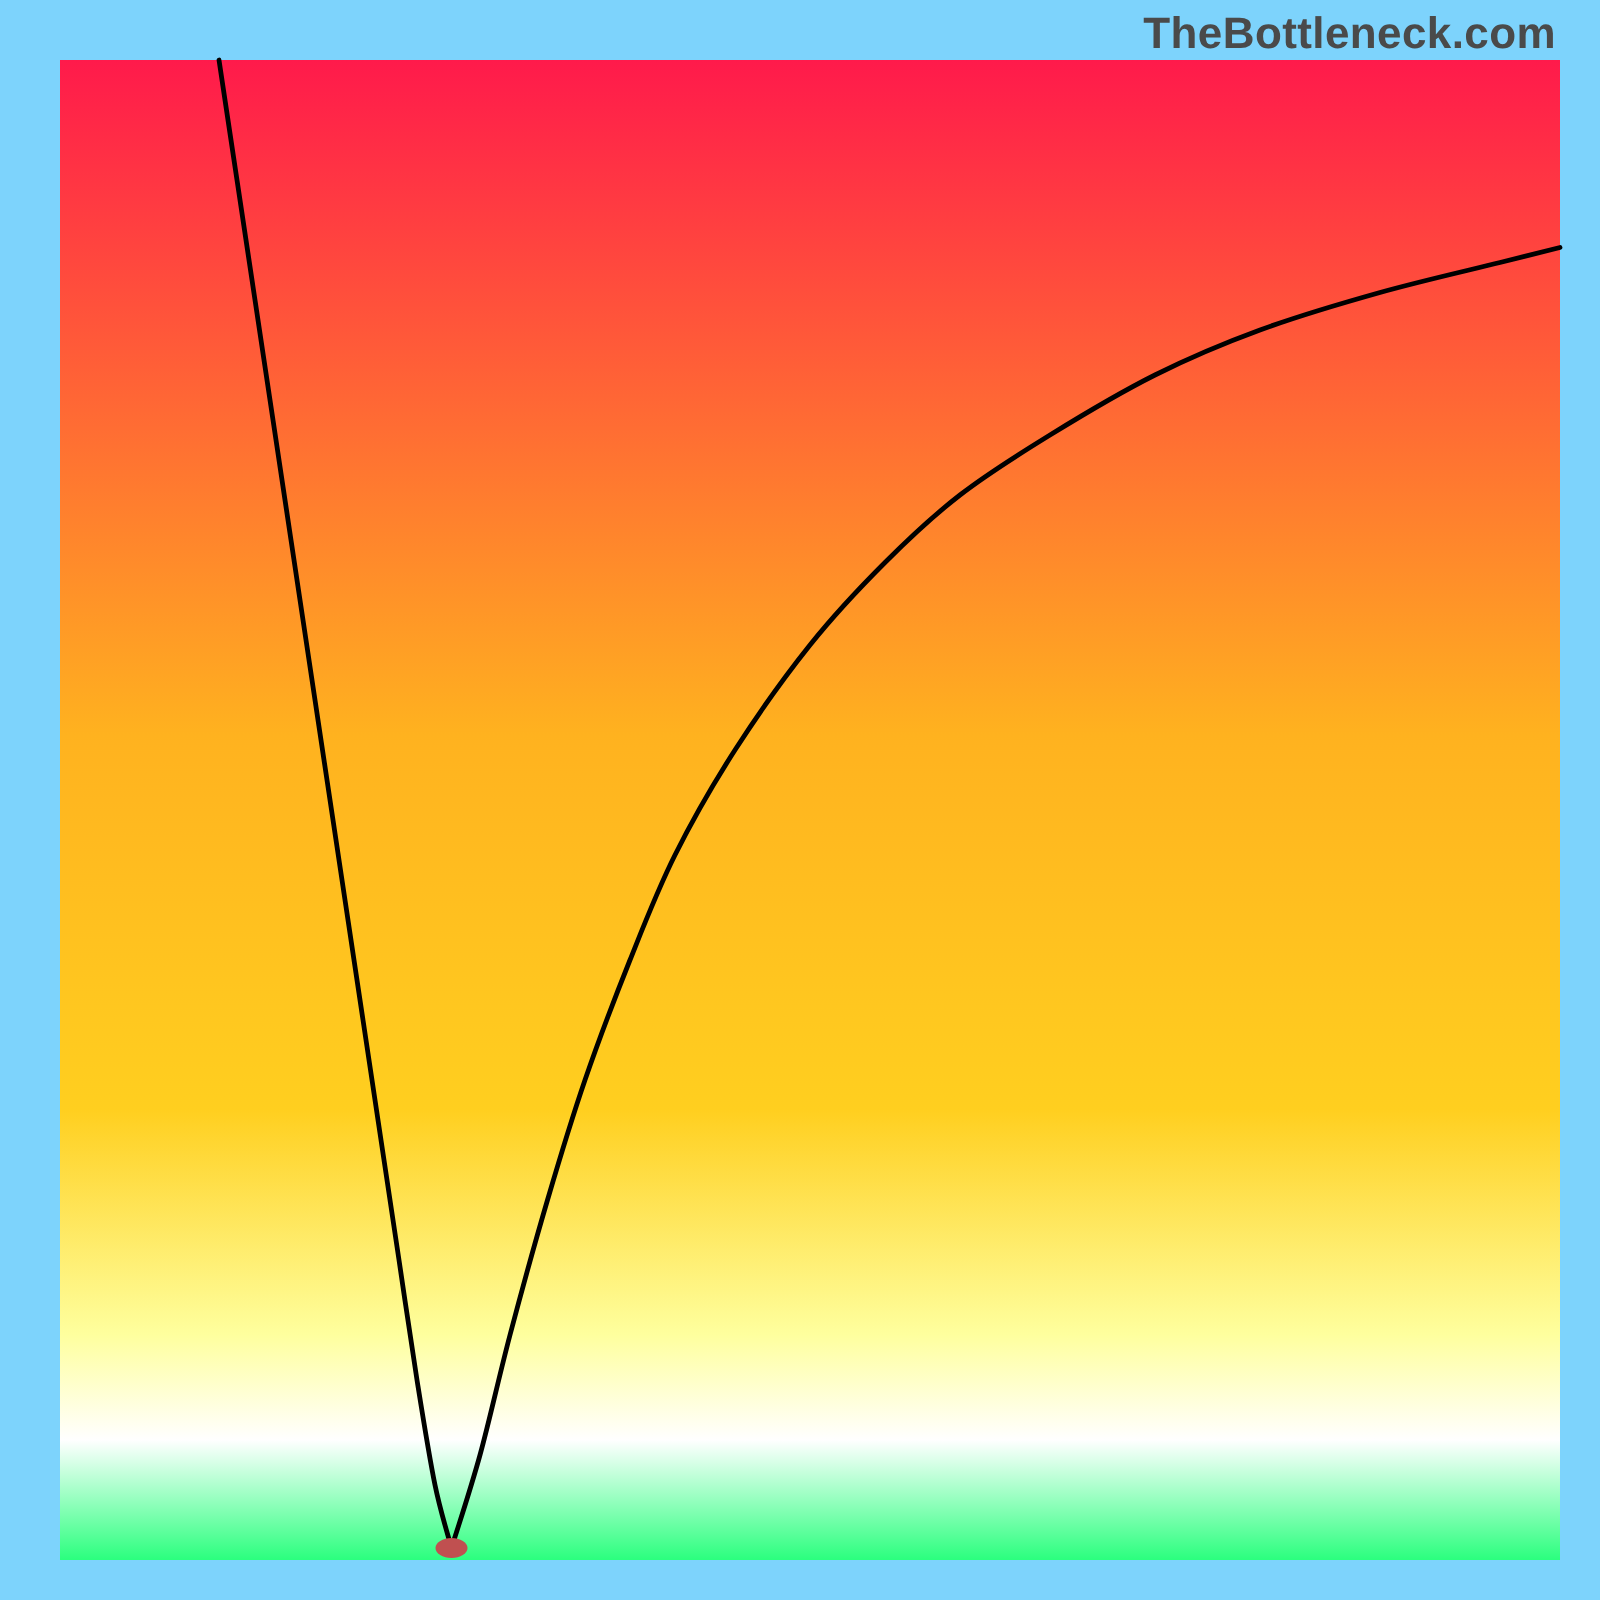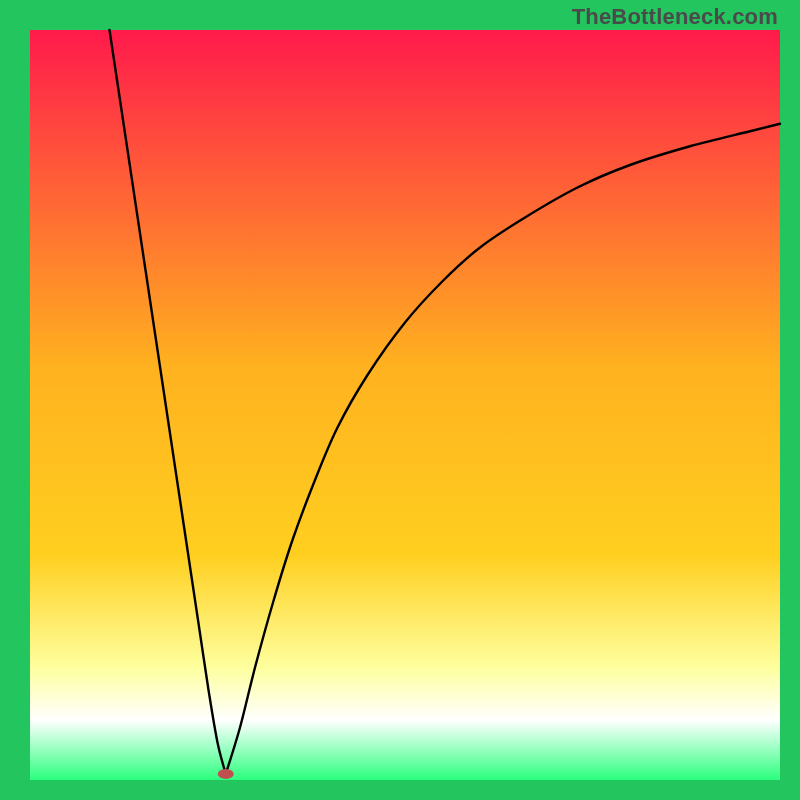--- a/index.html
+++ b/index.html
@@ -8,21 +8,21 @@
     width: 800px;
     height: 800px;
     background: #000;
     overflow: hidden;
     font-family: Arial, Helvetica, sans-serif;
   }
   .frame {
     position: relative;
     width: 800px;
     height: 800px;
-    background: #22c55e;
+    background: #7dd3fc;
   }
   .watermark {
     position: absolute;
     top: 4px;
     right: 22px;
     color: #4a4a4a;
     font-size: 22px;
     font-weight: 600;
     letter-spacing: 0.2px;
     user-select: none;

